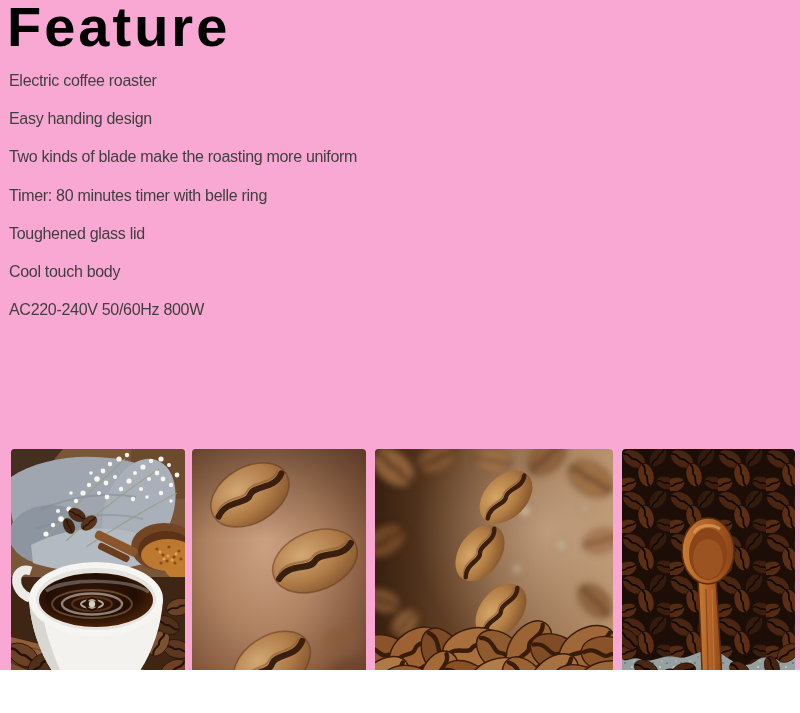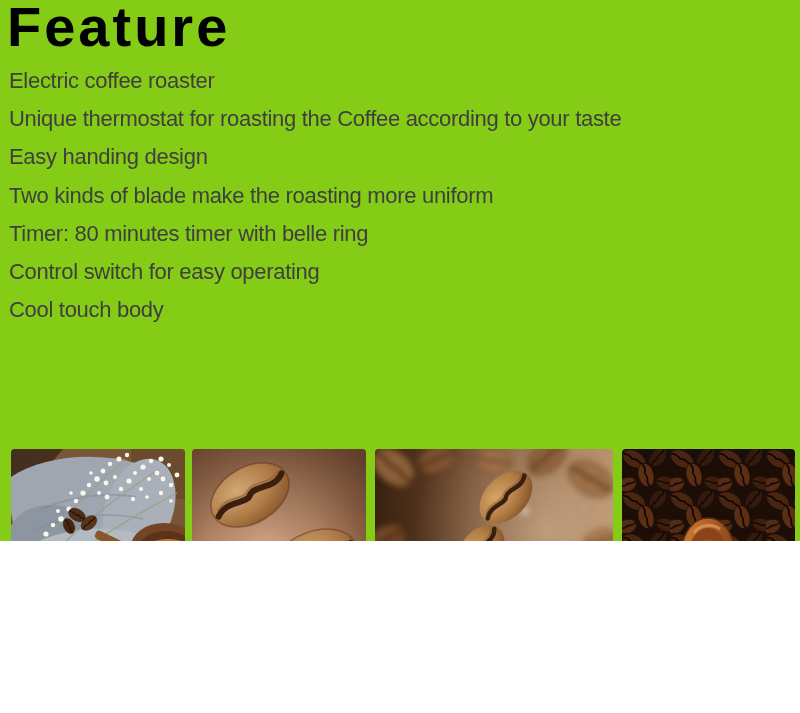--- a/index.html
+++ b/index.html
@@ -1,43 +1,43 @@
 <!DOCTYPE html>
 <html><head>
 <meta charset="utf-8">
 <style>
   html,body{margin:0;padding:0;background:#ffffff;}
-  .page{position:relative;width:800px;height:541px;background:#84cc16;overflow:hidden;
+  .page{position:relative;width:800px;height:670px;background:#f9a8d4;overflow:hidden;
         font-family:"Liberation Sans",sans-serif;}
   .title{position:absolute;left:7px;top:-2px;margin:0;font-size:56px;line-height:58px;
          font-weight:bold;letter-spacing:3px;color:#000000;}
   .features{position:absolute;left:9px;top:62px;margin:0;padding:0;list-style:none;}
-  .features li{height:38.2px;display:flex;align-items:center;font-size:22px;
+  .features li{height:38.2px;display:flex;align-items:center;font-size:16px;
                letter-spacing:-0.3px;color:#3f3f3f;white-space:nowrap;}
   .gallery{position:absolute;left:0;top:449px;width:800px;height:256px;}
   .photo{position:absolute;top:0;height:256px;margin:0;border-radius:4px;overflow:hidden;}
   .p1{left:11px;width:174px;} .p2{left:192px;width:174px;}
   .p3{left:375px;width:238px;} .p4{left:622px;width:173px;}
   .photo svg{display:block;width:100%;height:100%;}
 </style>
 </head>
 <body>
 
 <div class="page">
 
   <h1 class="title">Feature</h1>
 
   <ul class="features">
     <li>Electric coffee roaster</li>
-    <li>Unique thermostat for roasting the Coffee according to your taste</li>
     <li>Easy handing design</li>
     <li>Two kinds of blade make the roasting more uniform</li>
     <li>Timer: 80 minutes timer with belle ring</li>
-    <li>Control switch for easy operating</li>
+    <li>Toughened glass lid</li>
     <li>Cool touch body</li>
+    <li>AC220-240V 50/60Hz 800W</li>
   </ul>
 
   <div class="gallery">
 
     <figure class="photo p1" role="img" aria-label="White cup of black coffee on a wooden tray with roasted beans, grey cloth, white flowers and a bowl of coffee granules">
       <svg viewBox="0 0 174 256" preserveAspectRatio="none">
         <defs>
           <radialGradient id="s1coffee" cx="46%" cy="42%" r="70%">
             <stop offset="0%" stop-color="#34170a"></stop>
               <stop offset="55%" stop-color="#230e03"></stop>

